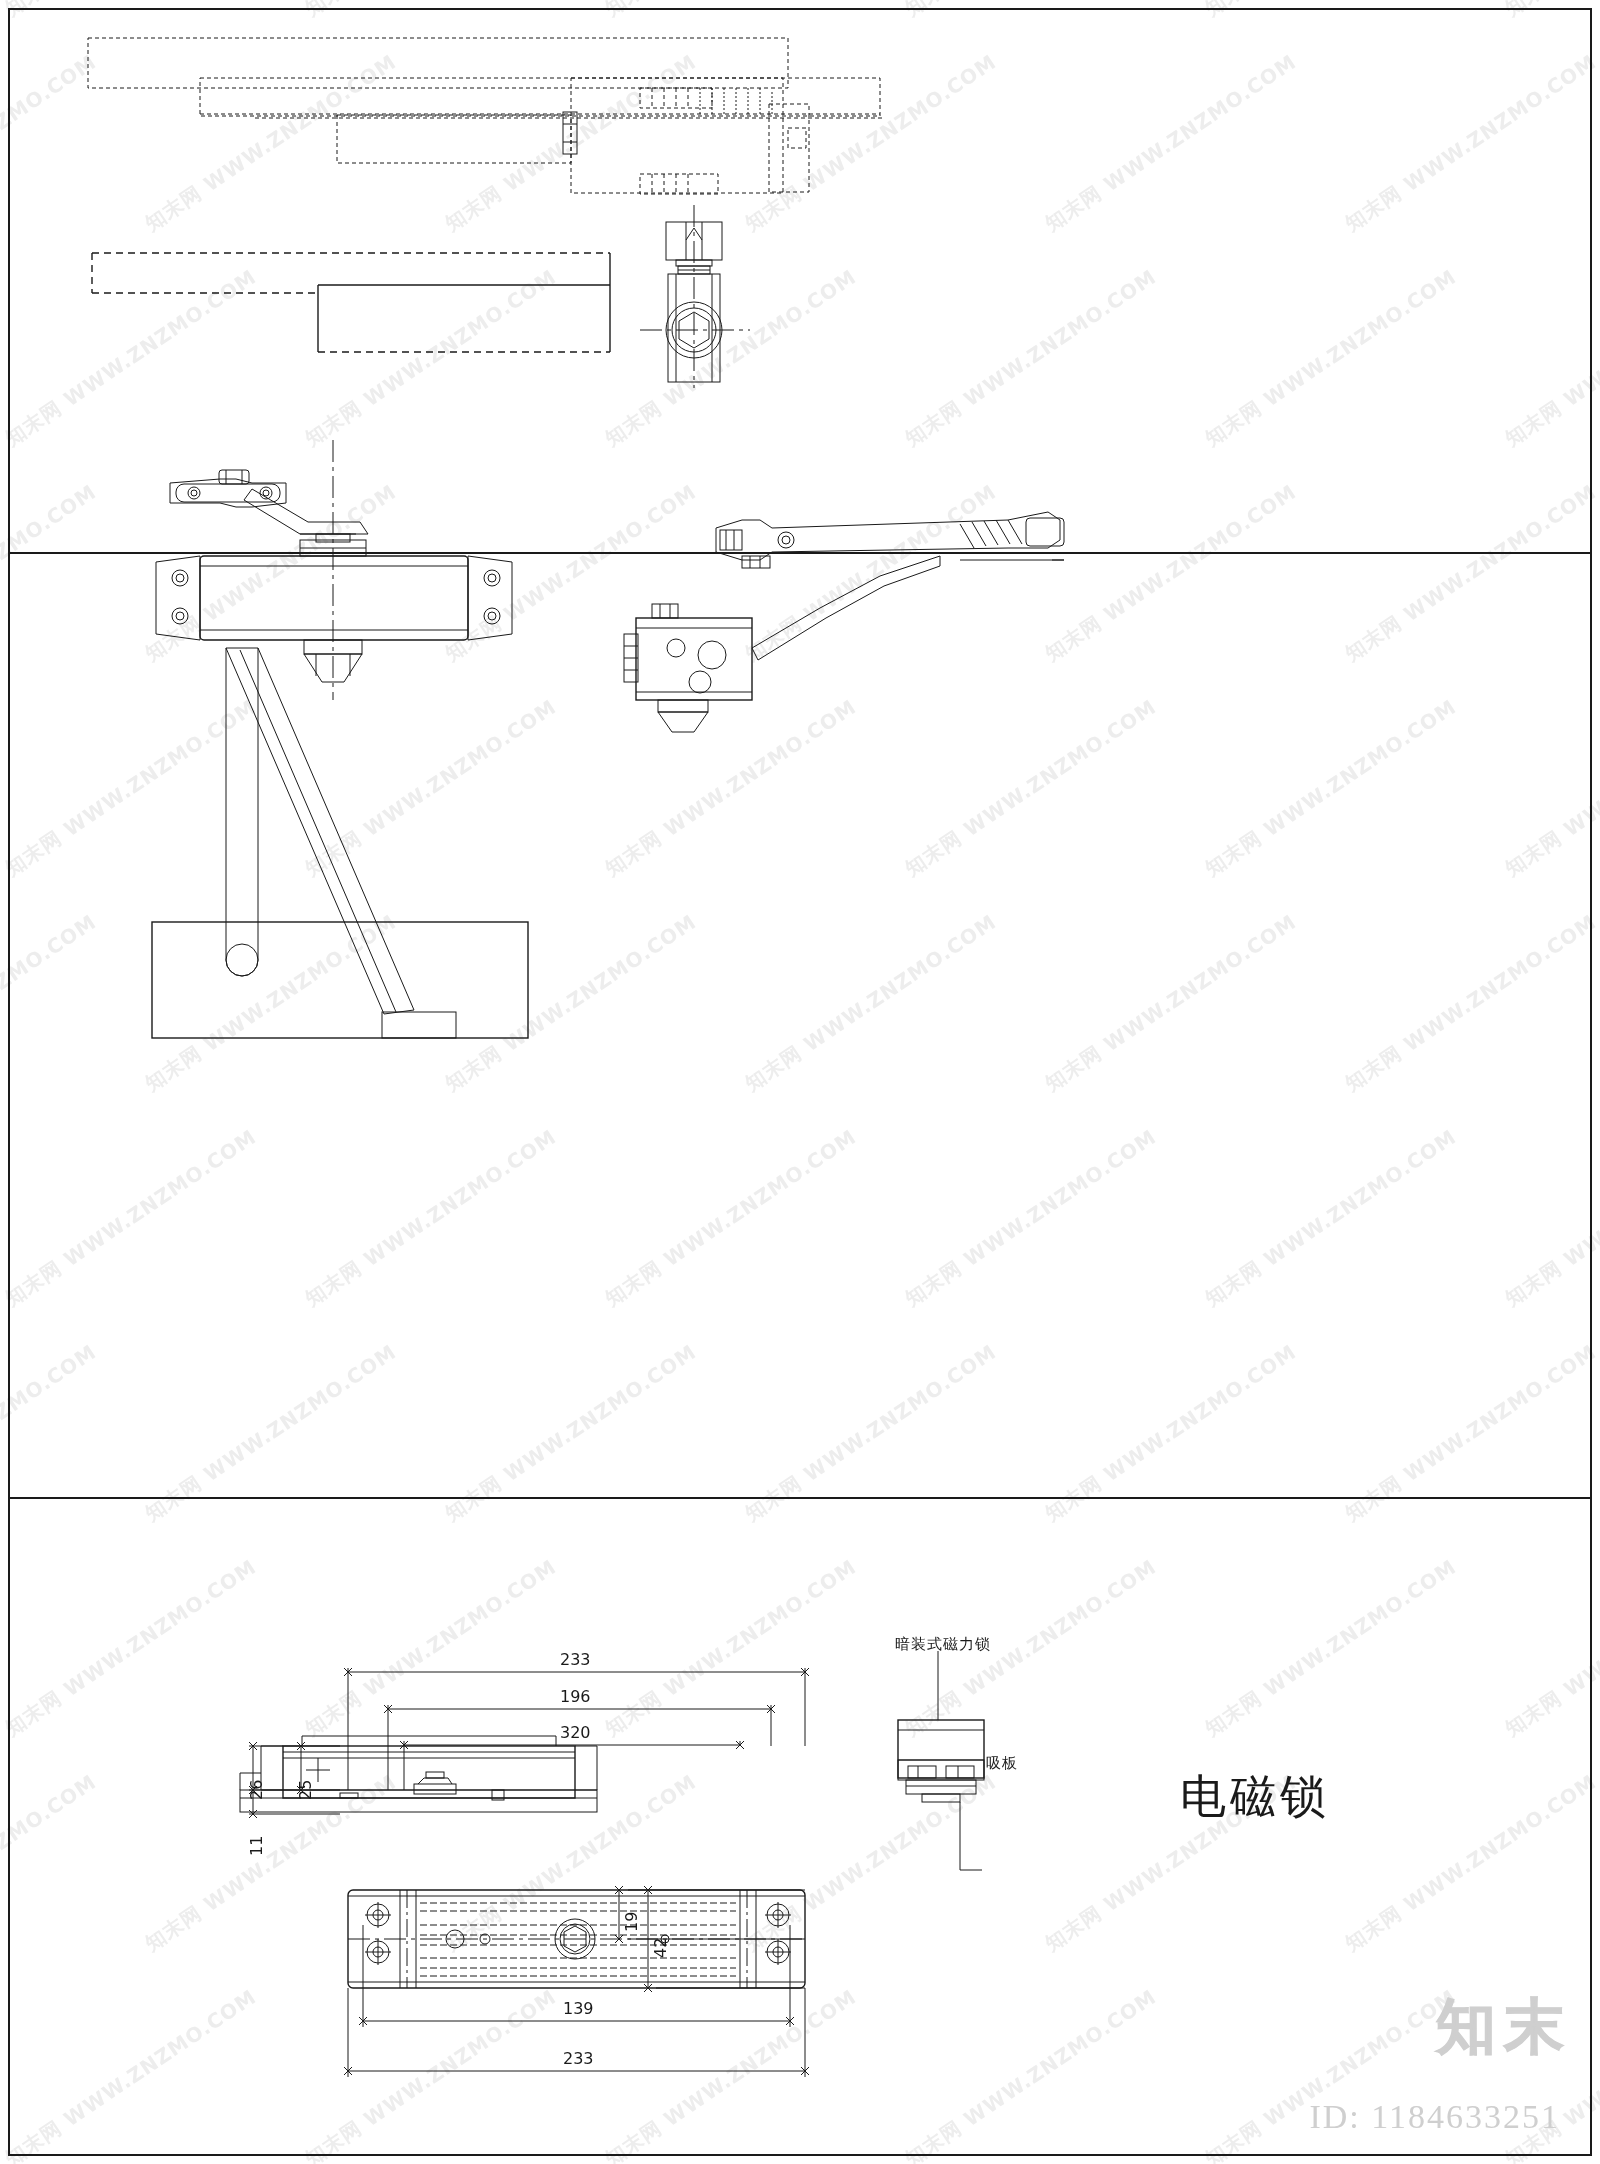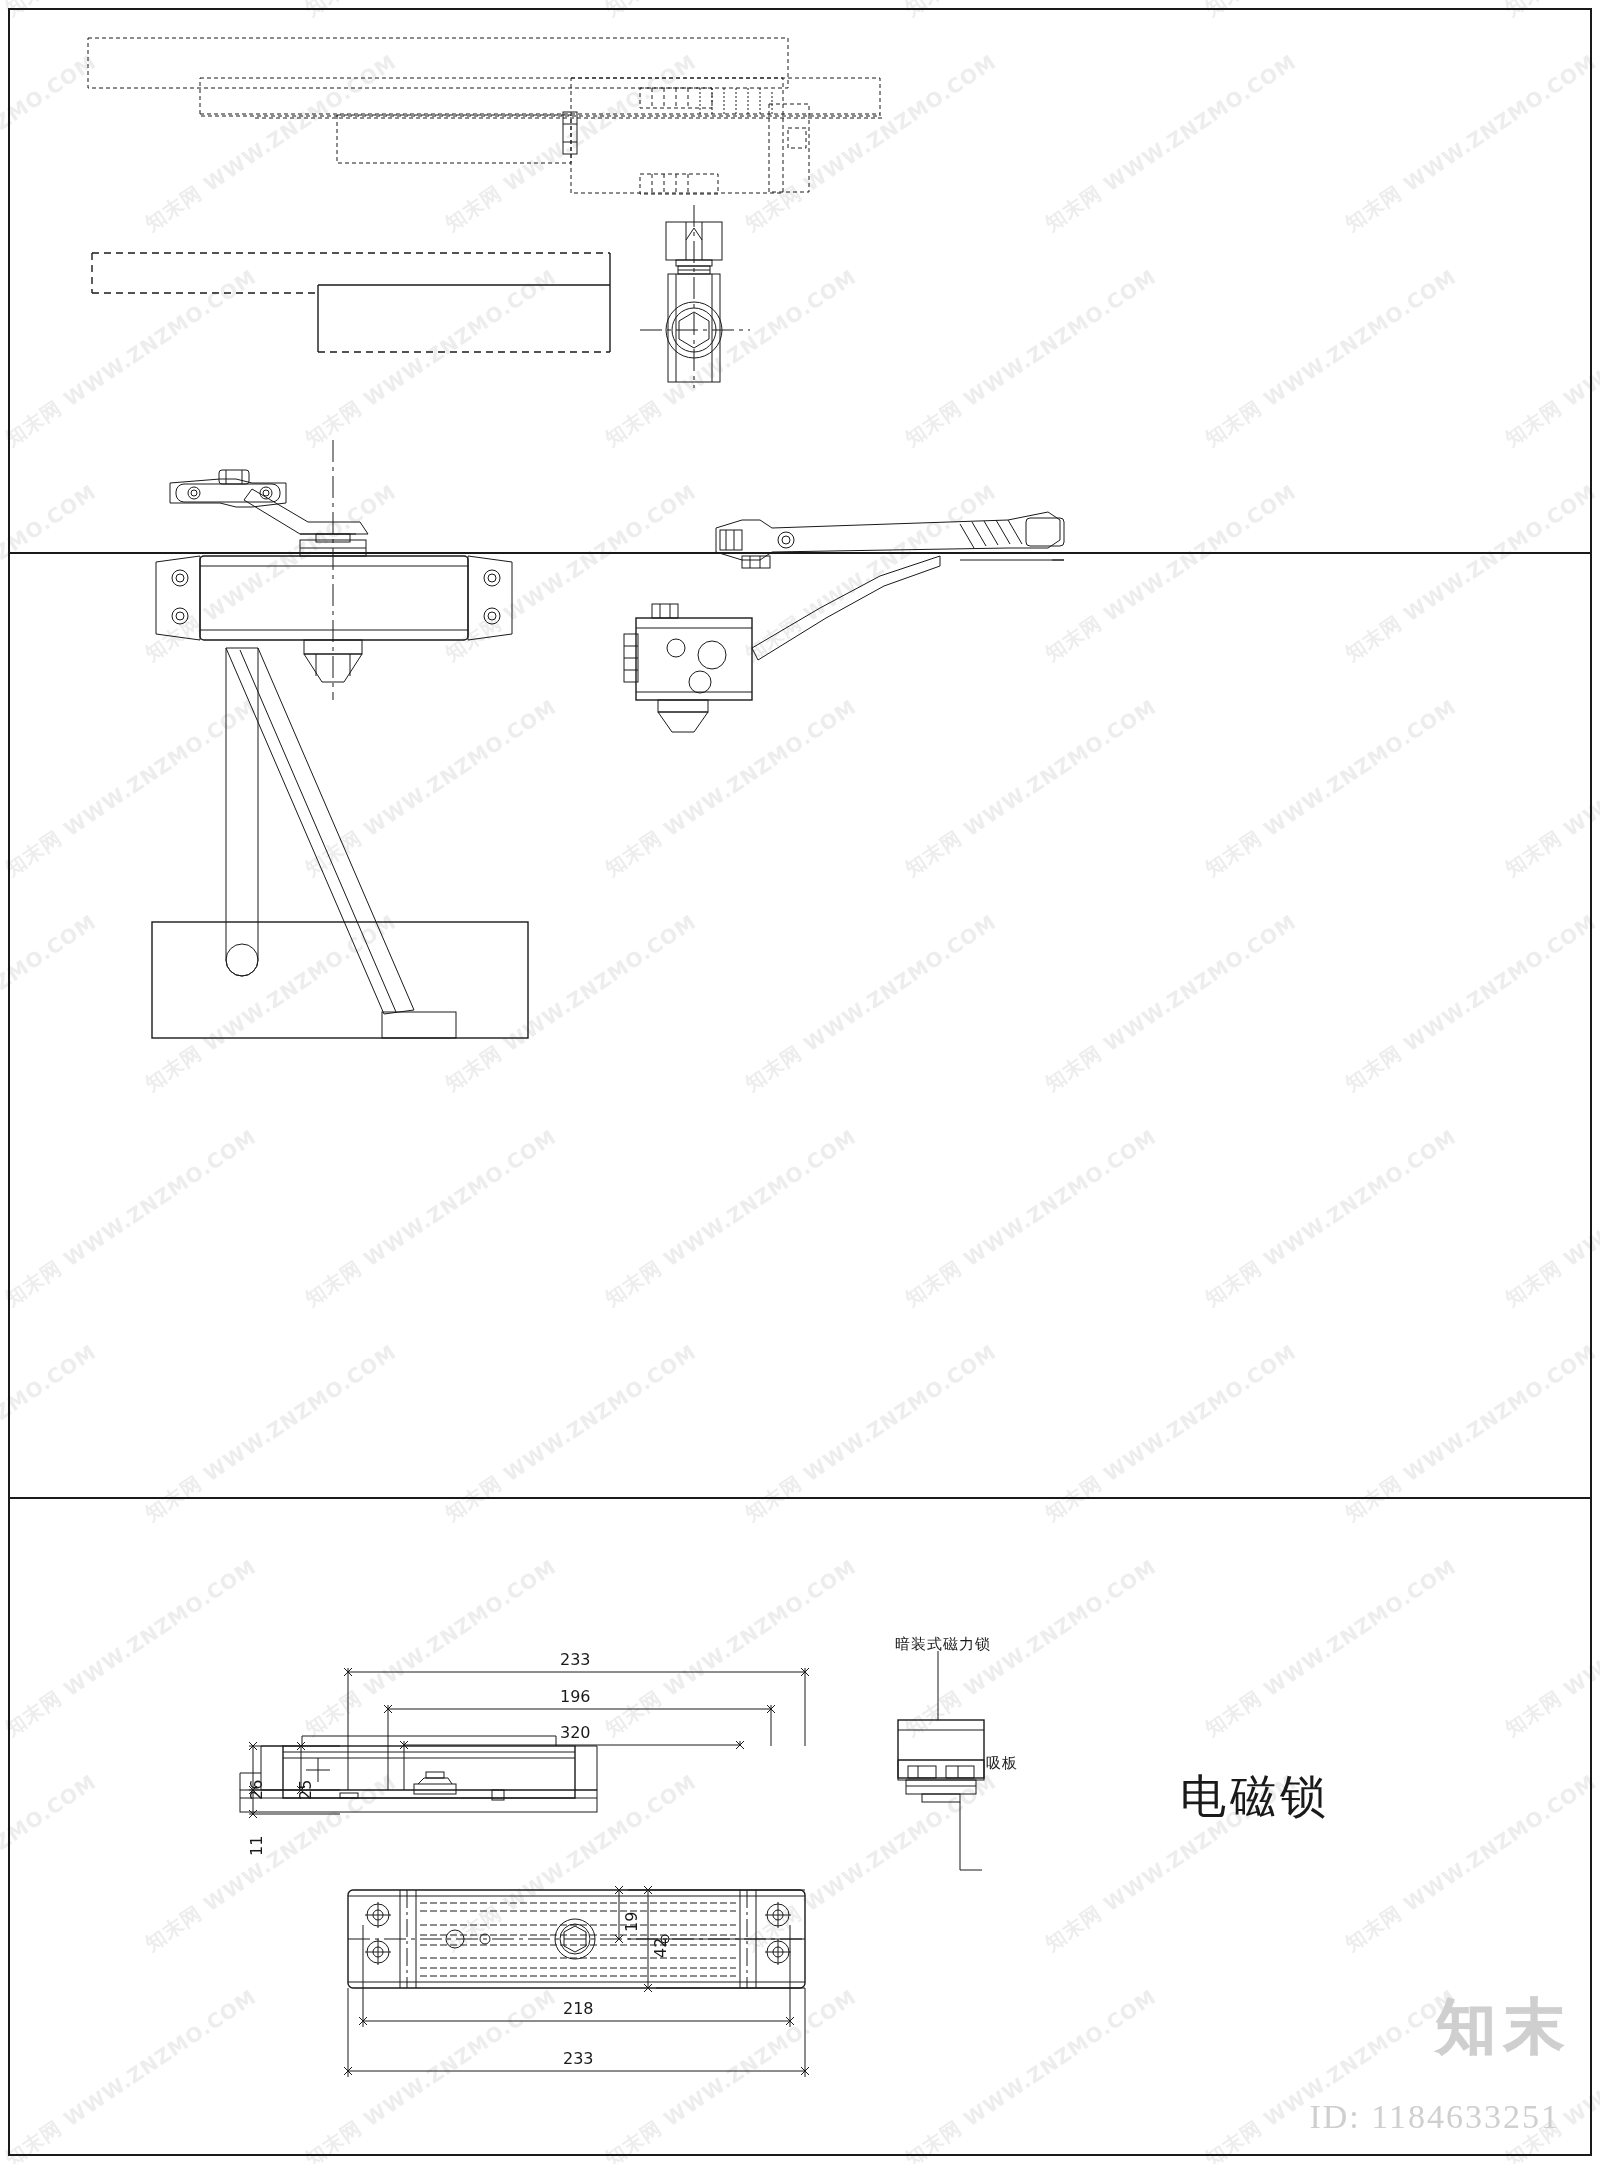--- a/index.html
+++ b/index.html
@@ -526,19 +526,19 @@
 
   <div class="dimtxt" style="left:560px;top:1650px;">233</div>
   <div class="dimtxt" style="left:560px;top:1687px;">196</div>
   <div class="dimtxt" style="left:560px;top:1723px;">320</div>
   <div class="dimtxt vert" style="left:247px;top:1800px;">26</div>
   <div class="dimtxt vert" style="left:296px;top:1800px;">25</div>
   <div class="dimtxt vert" style="left:247px;top:1856px;">11</div>
 
   <div class="dimtxt vert" style="left:622px;top:1932px;">19</div>
   <div class="dimtxt vert" style="left:651px;top:1958px;">42</div>
-  <div class="dimtxt" style="left:563px;top:1999px;">218</div>
+  <div class="dimtxt" style="left:563px;top:1999px;">139</div>
   <div class="dimtxt" style="left:563px;top:2049px;">233</div>
 
   <div class="brand">知末</div>
   <div class="brand-id">ID: 1184633251</div>
 
 </div>
 
 </body></html>

